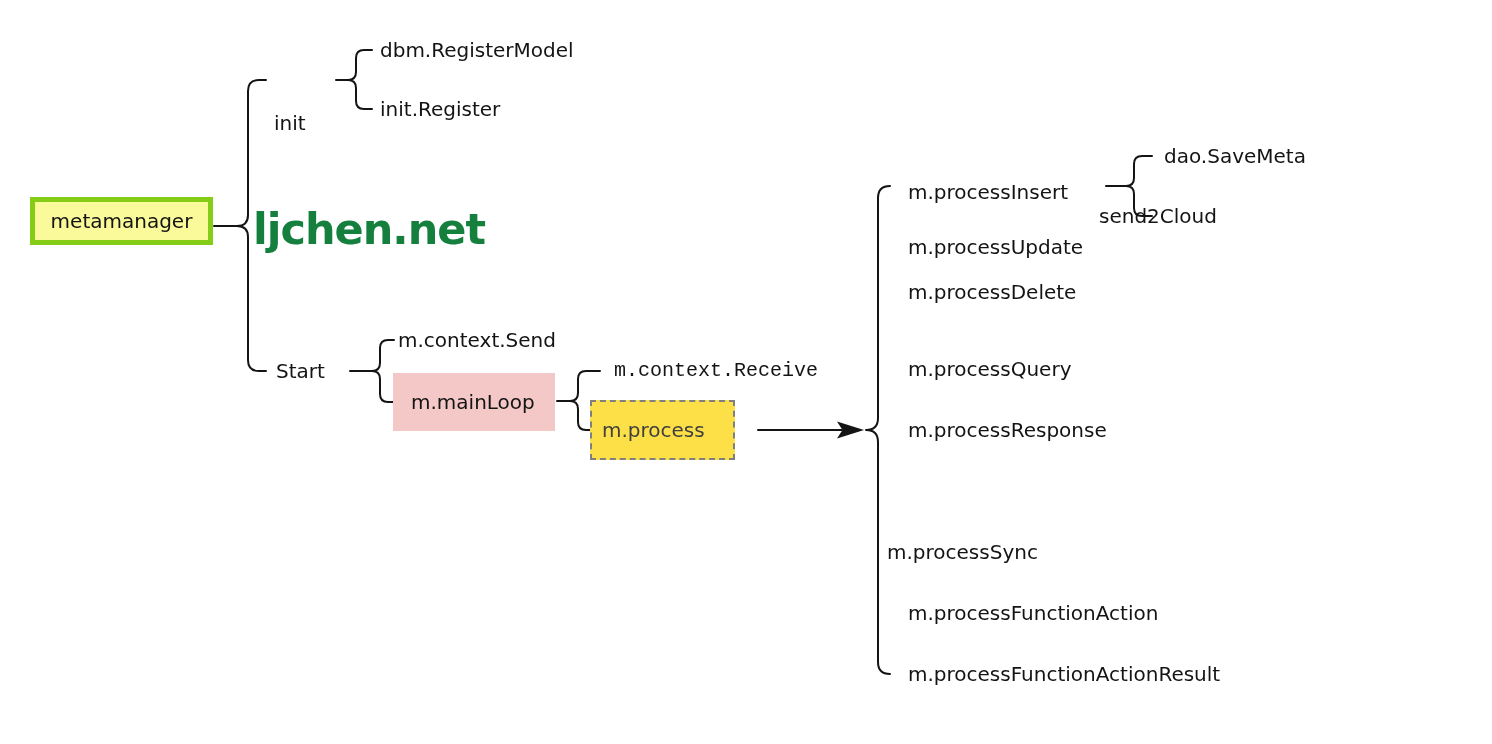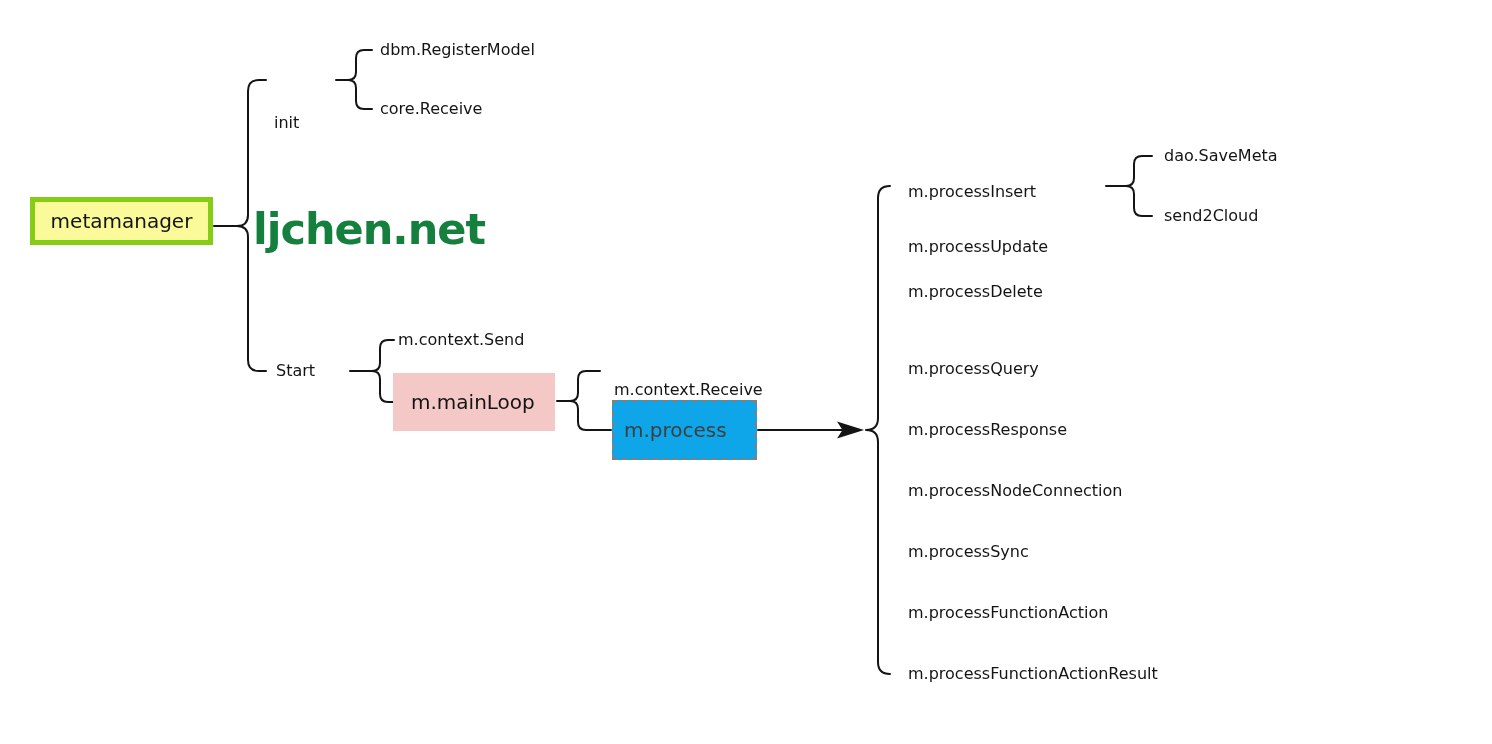--- a/index.html
+++ b/index.html
@@ -30,21 +30,21 @@
     stroke-linecap: round;
     stroke-linejoin: round;
   }
   #connector-layer .arrow-head {
     fill: #141414;
     stroke: none;
   }
   .label {
     position: absolute;
     transform: translateY(-50%);
-    font-size: 16px;
+    font-size: 20px;
     white-space: nowrap;
     line-height: 1;
   }
   .node-box {
     position: absolute;
     display: flex;
     align-items: center;
     box-sizing: border-box;
     font-size: 20px;
     white-space: nowrap;
@@ -54,22 +54,22 @@
     background: #fafa9b;
     border: 5px solid #84cc16;
     justify-content: center;
   }
   .highlight-box {
     left: 393px; top: 373px; width: 162px; height: 58px;
     background: #f5c8c8;
     padding-left: 18px;
   }
   .dashed-box {
-    left: 612px; top: 400px; width: 145px; height: 60px;
-    background: #0ea5e9;
+    left: 590px; top: 400px; width: 145px; height: 60px;
+    background: #fde047;
     border: 2px dashed #7f7f7f;
     color: #3f3f3f;
     padding-left: 10px;
   }
   .watermark {
     position: absolute;
     left: 253px; top: 229px;
     transform: translateY(-50%);
     font-size: 43px;
     font-weight: bold;
@@ -109,38 +109,37 @@
   <div class="watermark">ljchen.net</div>
 
   <div class="node-box root-box">
     <span>metamanager</span>
   </div>
 
   <div class="label" style="left:274px; top:80px;margin-top:43px;">init</div>
   <div class="label" style="left:276px; top:371px;">Start</div>
 
   <div class="label" style="left:380px; top:50px;">dbm.RegisterModel</div>
-  <div class="label" style="left:380px; top:109px;">core.Receive</div>
+  <div class="label" style="left:380px; top:109px;">init.Register</div>
 
   <div class="label" style="left:398px; top:340px;">m.context.Send</div>
   <div class="node-box highlight-box">
     <span>m.mainLoop</span>
   </div>
 
-  <div class="label" style="left:614px; top:390px;">m.context.Receive</div>
+  <div class="label" style="left:614px; top:371px;font-family:Liberation Mono, monospace;">m.context.Receive</div>
   <div class="node-box dashed-box">
     <span>m.process</span>
   </div>
 
   <div class="label" style="left:908px; top:192px;">m.processInsert</div>
   <div class="label" style="left:908px; top:247px;">m.processUpdate</div>
   <div class="label" style="left:908px; top:292px;">m.processDelete</div>
   <div class="label" style="left:908px; top:369px;">m.processQuery</div>
   <div class="label" style="left:908px; top:430px;">m.processResponse</div>
-  <div class="label" style="left:908px; top:491px;">m.processNodeConnection</div>
-  <div class="label" style="left:908px; top:552px;">m.processSync</div>
+  <div class="label" style="left:887px; top:552px;">m.processSync</div>
   <div class="label" style="left:908px; top:674px;">m.processFunctionActionResult</div>
   <div class="label" style="left:908px; top:613px;">m.processFunctionAction</div>
 
   <div class="label" style="left:1164px; top:156px;">dao.SaveMeta</div>
-  <div class="label" style="left:1164px; top:216px;">send2Cloud</div>
+  <div class="label" style="left:1099px; top:216px;">send2Cloud</div>
 
 </div>
 
 </body></html>

